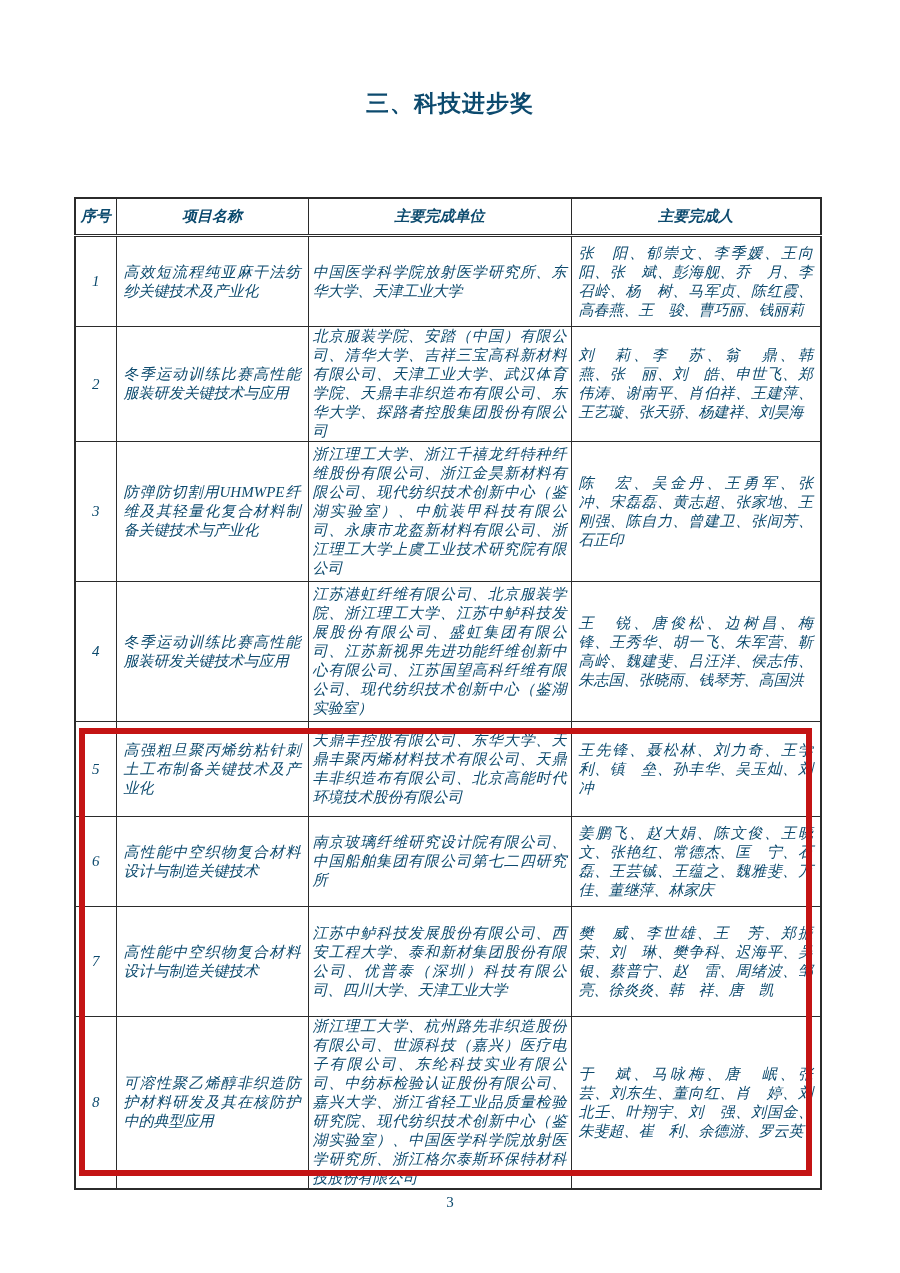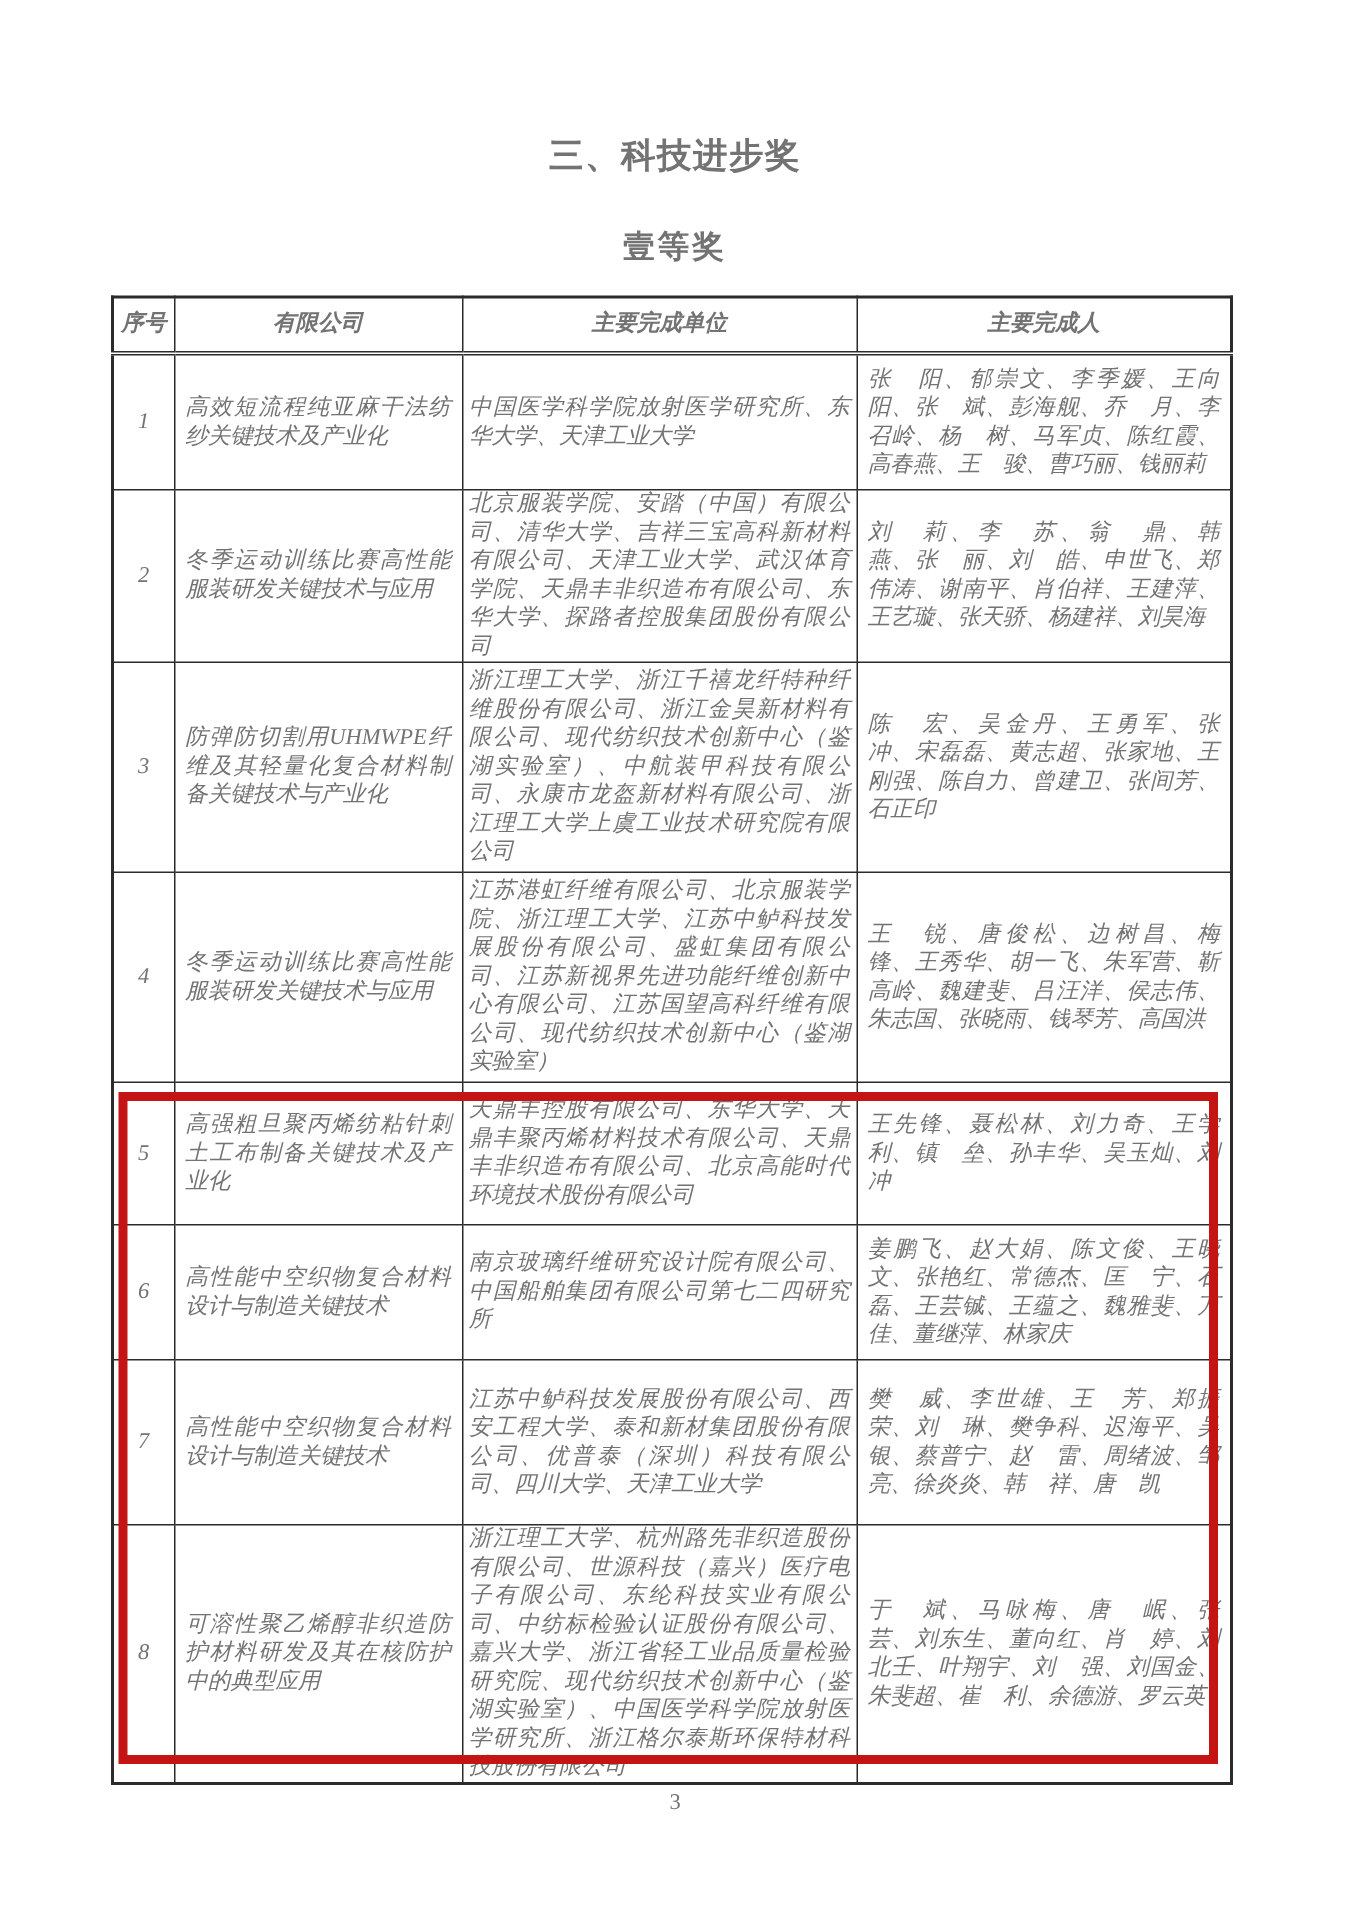--- a/index.html
+++ b/index.html
@@ -2,21 +2,21 @@
 <html><head>
 <meta charset="utf-8">
 <style>
   html,body { margin:0; padding:0; background:#ffffff; }
   .page {
     position: relative;
     width: 900px;
     height: 1273px;
     background: #ffffff;
     font-family: "Liberation Serif", "DejaVu Serif", serif;
-    color: #737373;
+    color: #0c4a6e;
     overflow: hidden;
   }
   .section-title {
     position: absolute;
     top: 88px; left: 0; width: 100%;
     text-align: center;
     font-size: 23px;
     font-weight: bold;
     letter-spacing: 1px;
   }
@@ -80,34 +80,33 @@
     text-align: center;
     font-size: 15px;
   }
 </style>
 </head>
 <body>
 
 <div class="page">
 
   <div class="section-title">三、科技进步奖</div>
-  <div class="prize-title">壹等奖</div>
 
   <div class="table-wrap">
     <table class="award-table">
       <colgroup>
         <col style="width:41px">
           <col style="width:192px">
           <col style="width:263px">
           <col style="width:250px">
       </colgroup>
       <thead>
         <tr>
           <th>序号</th>
-          <th>有限公司</th>
+          <th>项目名称</th>
           <th>主要完成单位</th>
           <th>主要完成人</th>
         </tr>
       </thead>
       <tbody>
         <tr>
           <td class="cell-no">1</td>
           <td class="cell-project">高效短流程纯亚麻干法纺纱关键技术及产业化</td>
           <td class="cell-units">中国医学科学院放射医学研究所、东华大学、天津工业大学</td>
           <td class="cell-people">张　阳、郁崇文、李季媛、王向阳、张　斌、彭海舰、乔　月、李召岭、杨　树、马军贞、陈红霞、高春燕、王　骏、曹巧丽、钱丽莉</td>

